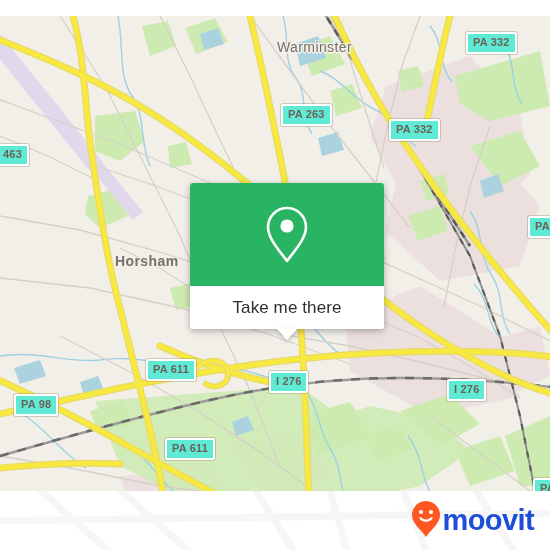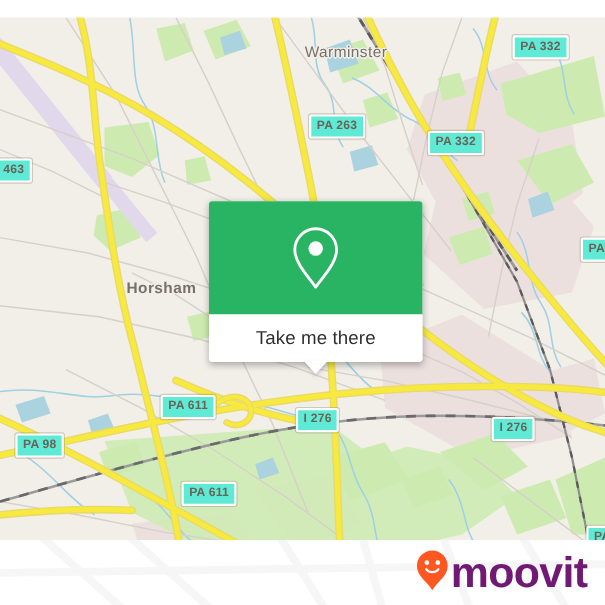--- a/index.html
+++ b/index.html
@@ -144,22 +144,22 @@
   #brand {
     position: absolute;
     right: 16px;
     top: 50%;
     transform: translateY(-50%);
     display: flex;
     align-items: center;
     gap: 2px;
   }
   #brand-word {
-    color: #701a75;
-    font-size: 39px;
+    color: #1d4ed8;
+    font-size: 29px;
     font-weight: bold;
     letter-spacing: -.6px;
     line-height: 1;
   }
 </style>
 </head>
 <body>
 
 <div id="app">
 

